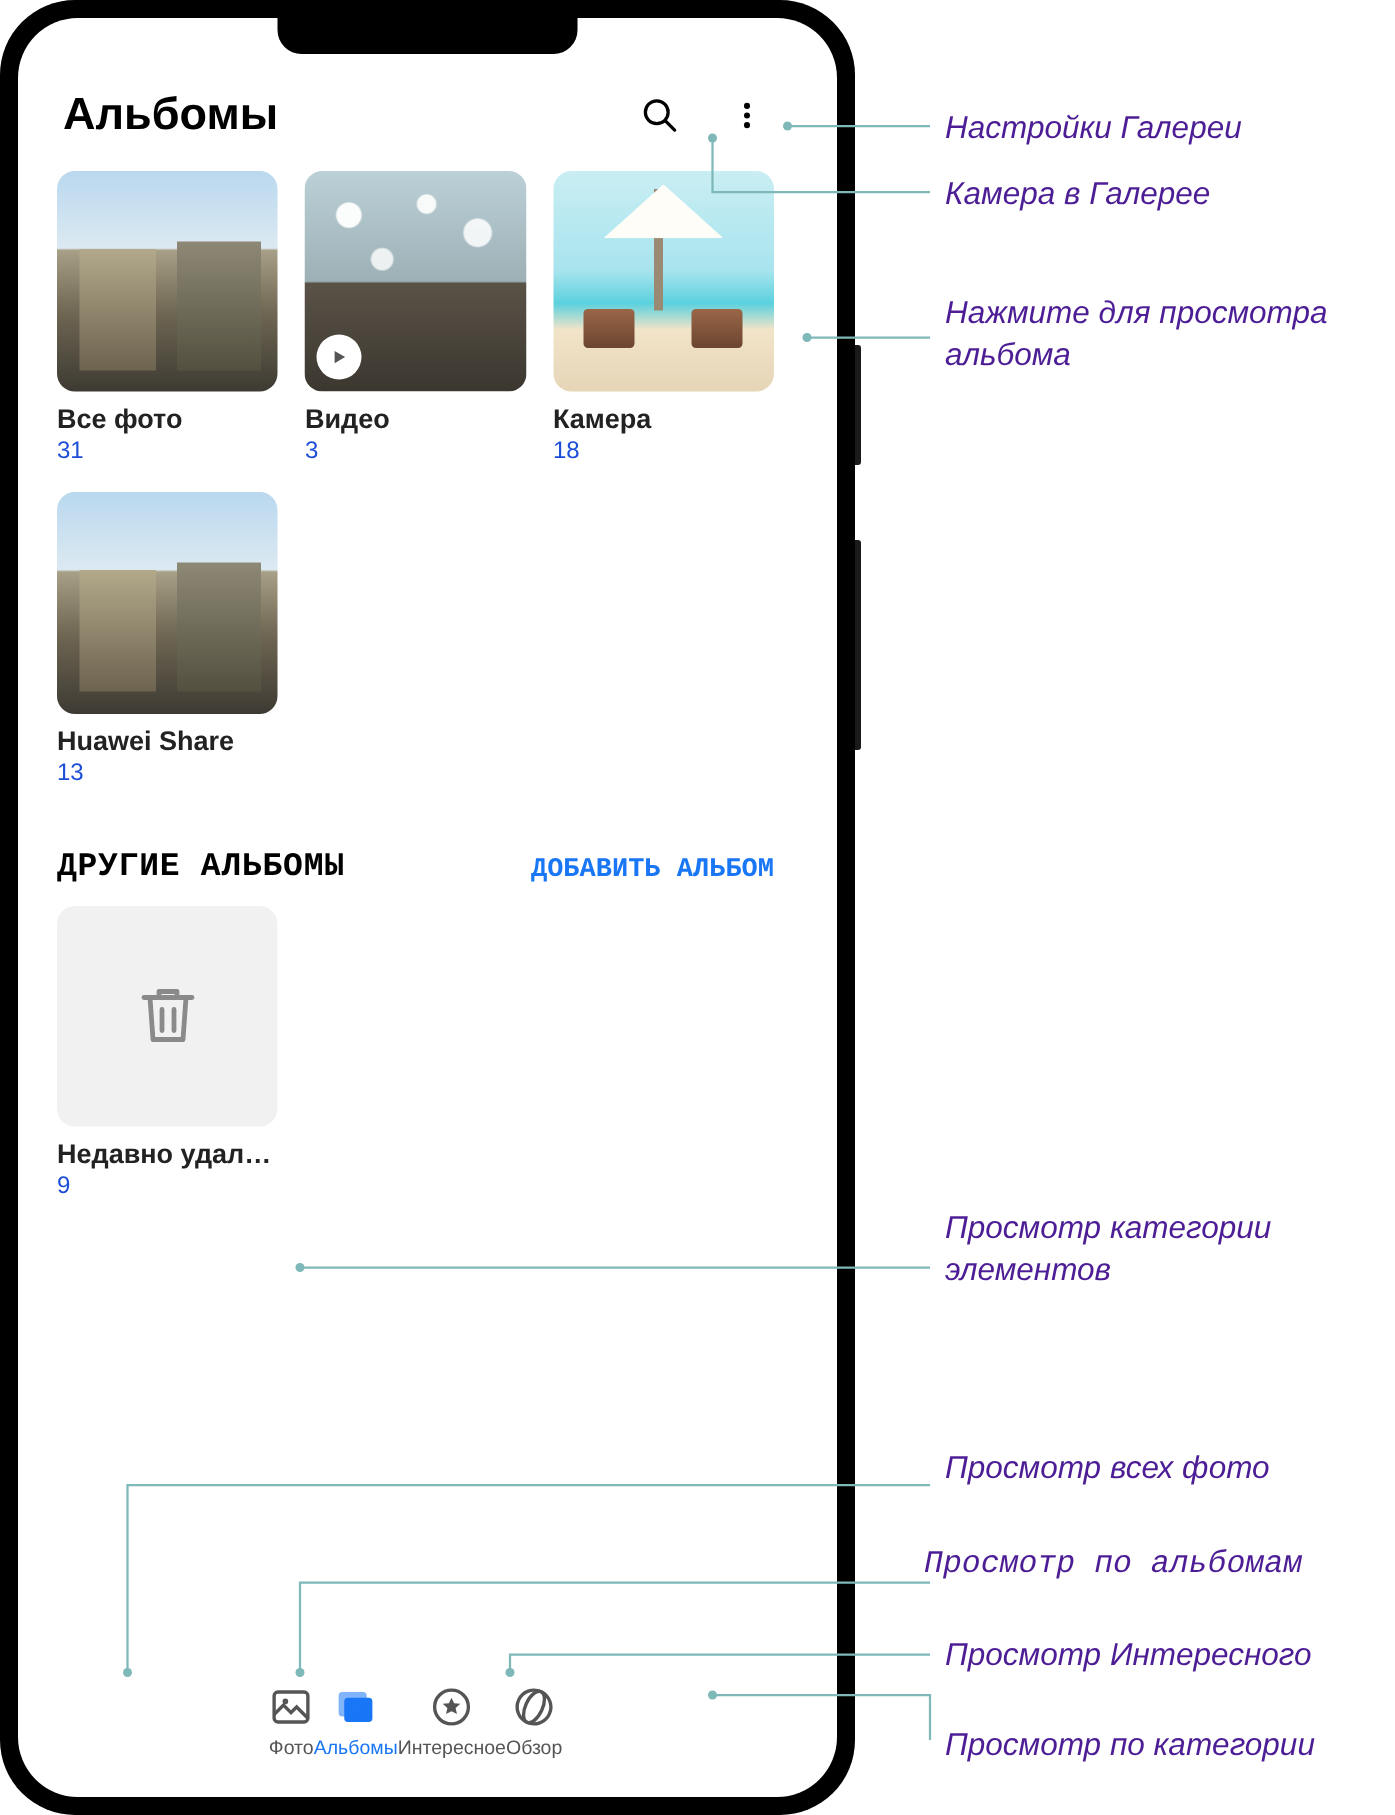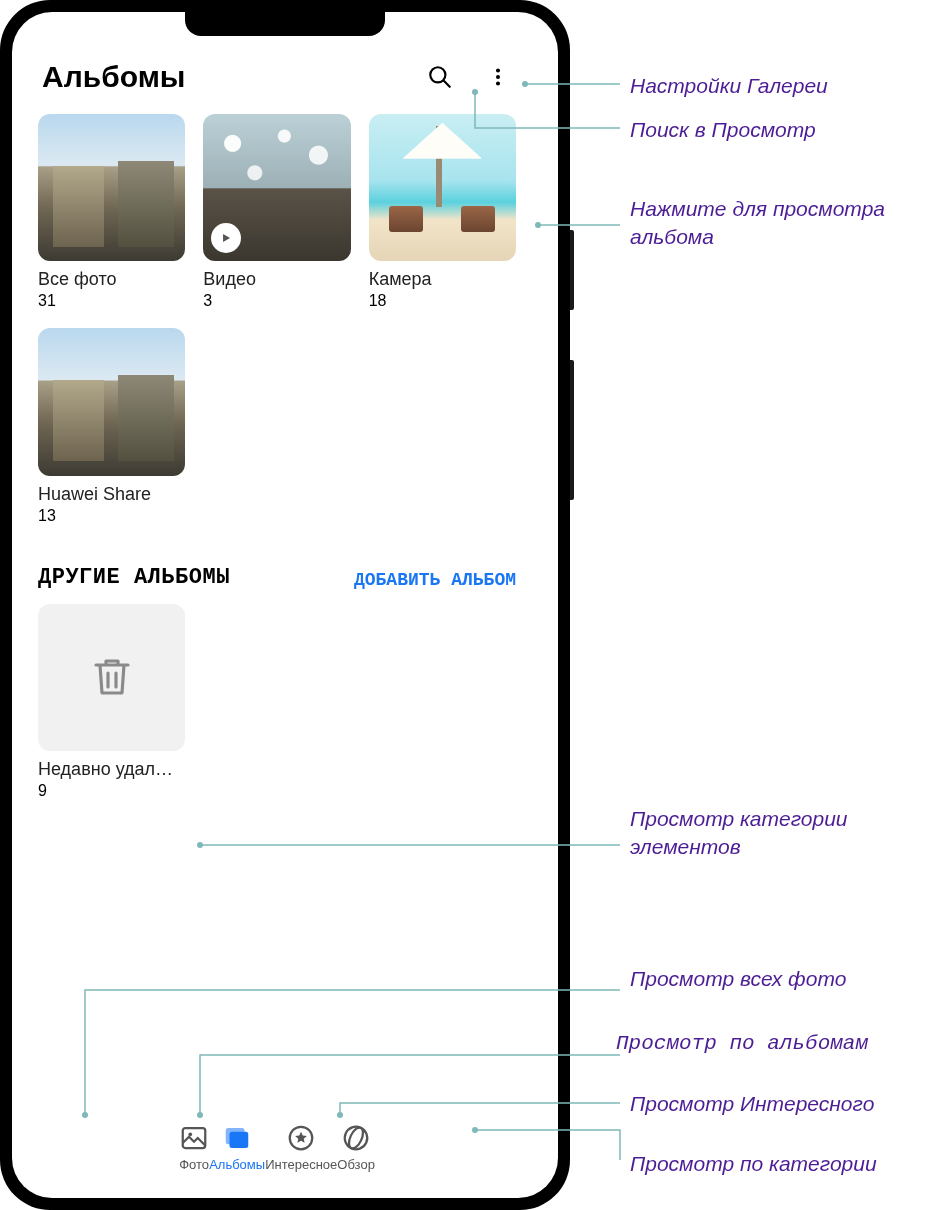--- a/index.html
+++ b/index.html
@@ -66,22 +66,22 @@
 }
 .album { display:flex; flex-direction:column; cursor:pointer; }
 .album-thumb {
   width: 100%;
   aspect-ratio: 1;
   border-radius: 12px;
   overflow:hidden;
   position: relative;
   background: #ddd;
 }
-.album-name { font-size: 18px; margin-top: 8px; color:#222; white-space:nowrap; overflow:hidden; text-overflow:ellipsis;}
-.album-count { font-size: 16px; color:#000000; margin-top: 2px;}
+.album-name { font-size: 18px; margin-top: 8px; color:#222; white-space:nowrap; overflow:hidden; text-overflow:ellipsis;font-weight:bold;}
+.album-count { font-size: 16px; color:#1d4ed8; margin-top: 2px;}
 .play-badge {
   position:absolute; left:8px; bottom:8px;
   width:30px; height:30px; border-radius:50%;
   background:#fff; display:flex; align-items:center; justify-content:center;
 }
 .section-header {
   display:flex; align-items:flex-end; justify-content:space-between;
   padding: 40px 6px 14px 6px;
   font-family: Liberation Mono, monospace;
 }
@@ -297,19 +297,19 @@
   <circle class="dot" cx="200" cy="1115" r="3"></circle>
 
   <path class="callout-line" d="M340 1115 L340 1103 L620 1103"></path>
   <circle class="dot" cx="340" cy="1115" r="3"></circle>
 
   <path class="callout-line" d="M475 1130 L620 1130 L620 1160"></path>
   <circle class="dot" cx="475" cy="1130" r="3"></circle>
 </svg>
 
 <div class="callout-text" style="left:630px; top:72px;">Настройки Галереи</div>
-<div class="callout-text" style="left:630px; top:116px;">Поиск в Просмотр</div>
+<div class="callout-text" style="left:630px; top:116px;">Камера в Галерее</div>
 <div class="callout-text" style="left:630px; top:195px;">Нажмите для просмотра альбома</div>
 <div class="callout-text" style="left:630px; top:805px;">Просмотр категории элементов</div>
 <div class="callout-text" style="left:630px; top:965px;">Просмотр всех фото</div>
 <div class="callout-text" style="left:616px; top:1030px;font-family:Liberation Mono, monospace;">Просмотр по альбомам</div>
 <div class="callout-text" style="left:630px; top:1090px;">Просмотр Интересного</div>
 <div class="callout-text" style="left:630px; top:1150px;">Просмотр по категории</div>
 
 </body></html>

